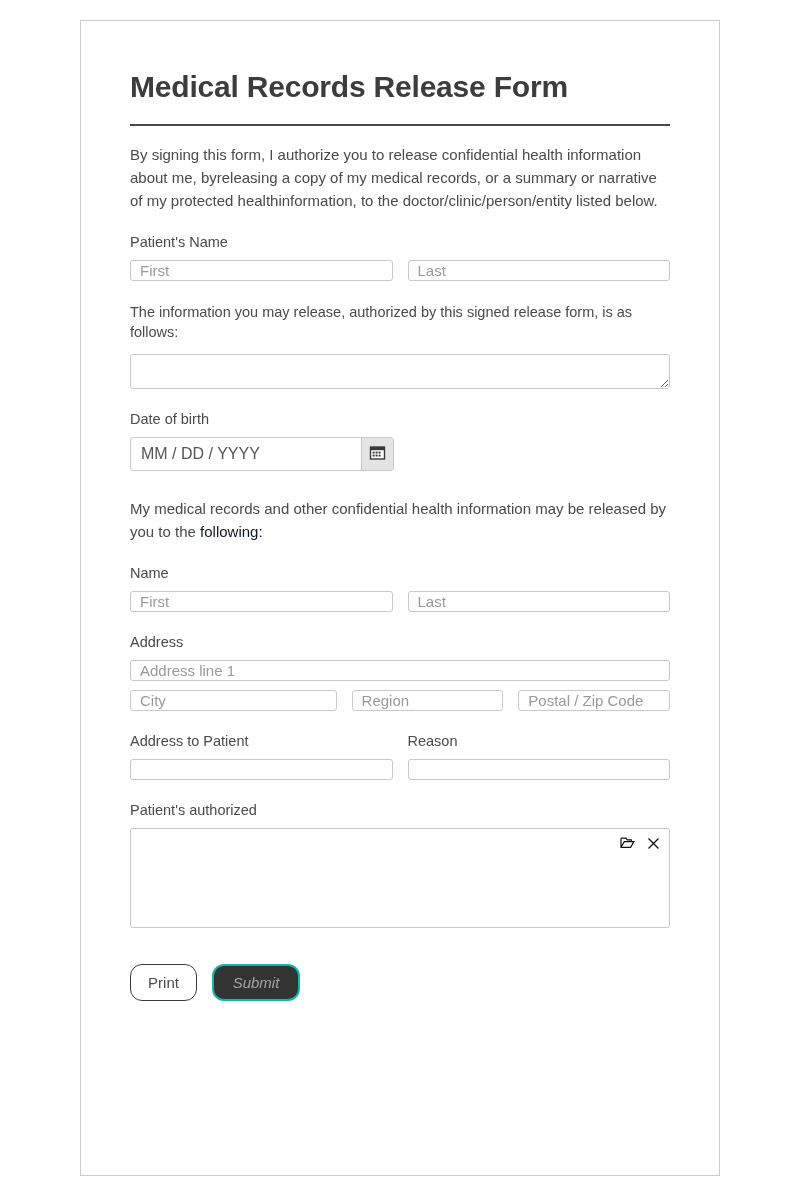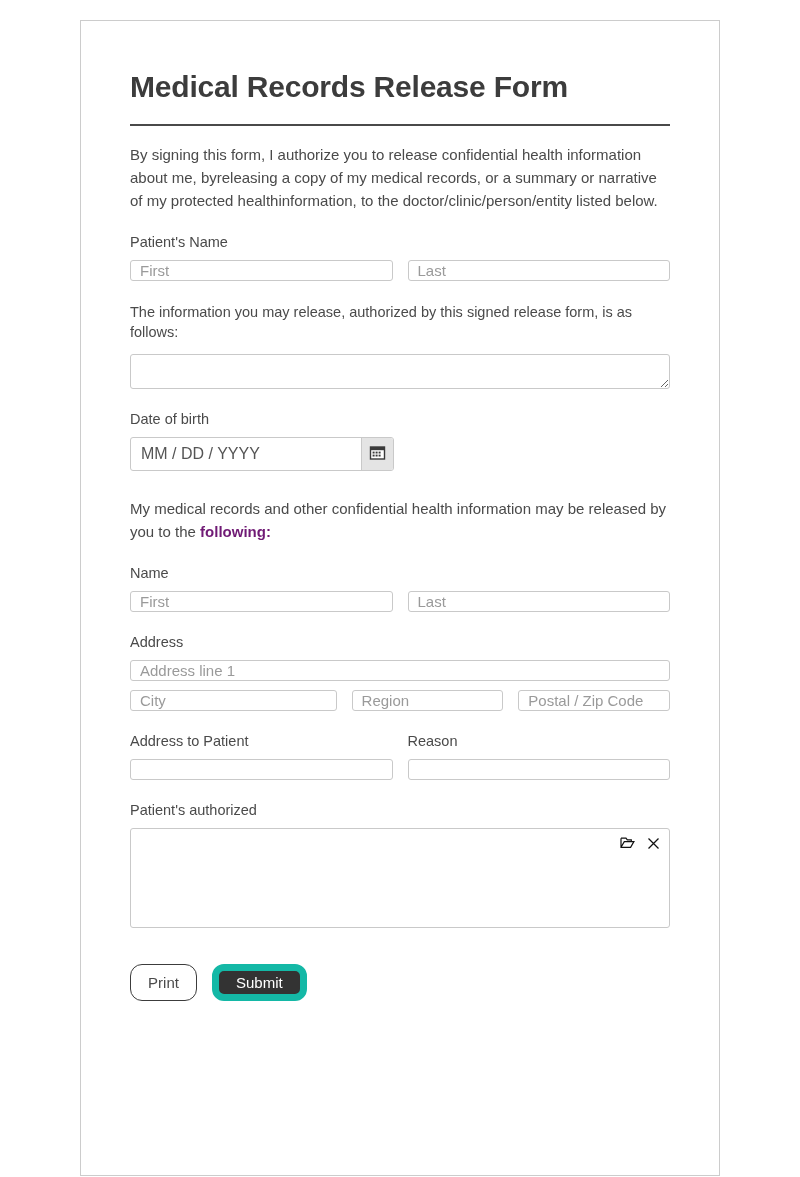--- a/index.html
+++ b/index.html
@@ -137,21 +137,21 @@
     padding: 6px 9px;
     outline: none;
     display: block;
   }
 
   .para {
     font-size: 15px;
     line-height: 23px;
     color: #4a4a4a;
   }
-  .para b { font-weight: bold; color: #701a75; }
+  .para b { font-weight: normal; color: #0f172a; }
 
   .addr-line { width: 100%; }
   .addr-row { display: flex; margin-top: 9px; }
   .col-city   { width: 207px; margin-right: 15px; }
   .col-region { width: 152px; margin-right: 15px; }
   .col-postal { width: 152px; }
 
   .two-col { display: flex; }
   .two-col .cell { width: 263px; }
   .two-col .cell.first { margin-right: 15px; }
@@ -194,23 +194,24 @@
   }
   .btn-print {
     background: #ffffff;
     color: #4a4a4a;
     border: 1px solid #3c3c3c;
     margin-right: 15px;
     min-width: 67px;
   }
   .btn-submit {
     background: #333333;
-    color: #ffffff;
-    border: 7px solid #14b8a6;
+    color: #a3a3a3;
+    border: 2px solid #14b8a6;
     min-width: 88px;
+    font-style: italic;
   }
 </style>
 </head>
 <body>
 
 <div class="page">
   <div class="form-card">
     <div class="form-inner">
 
       <h1 class="form-title">Medical Records Release Form</h1>

